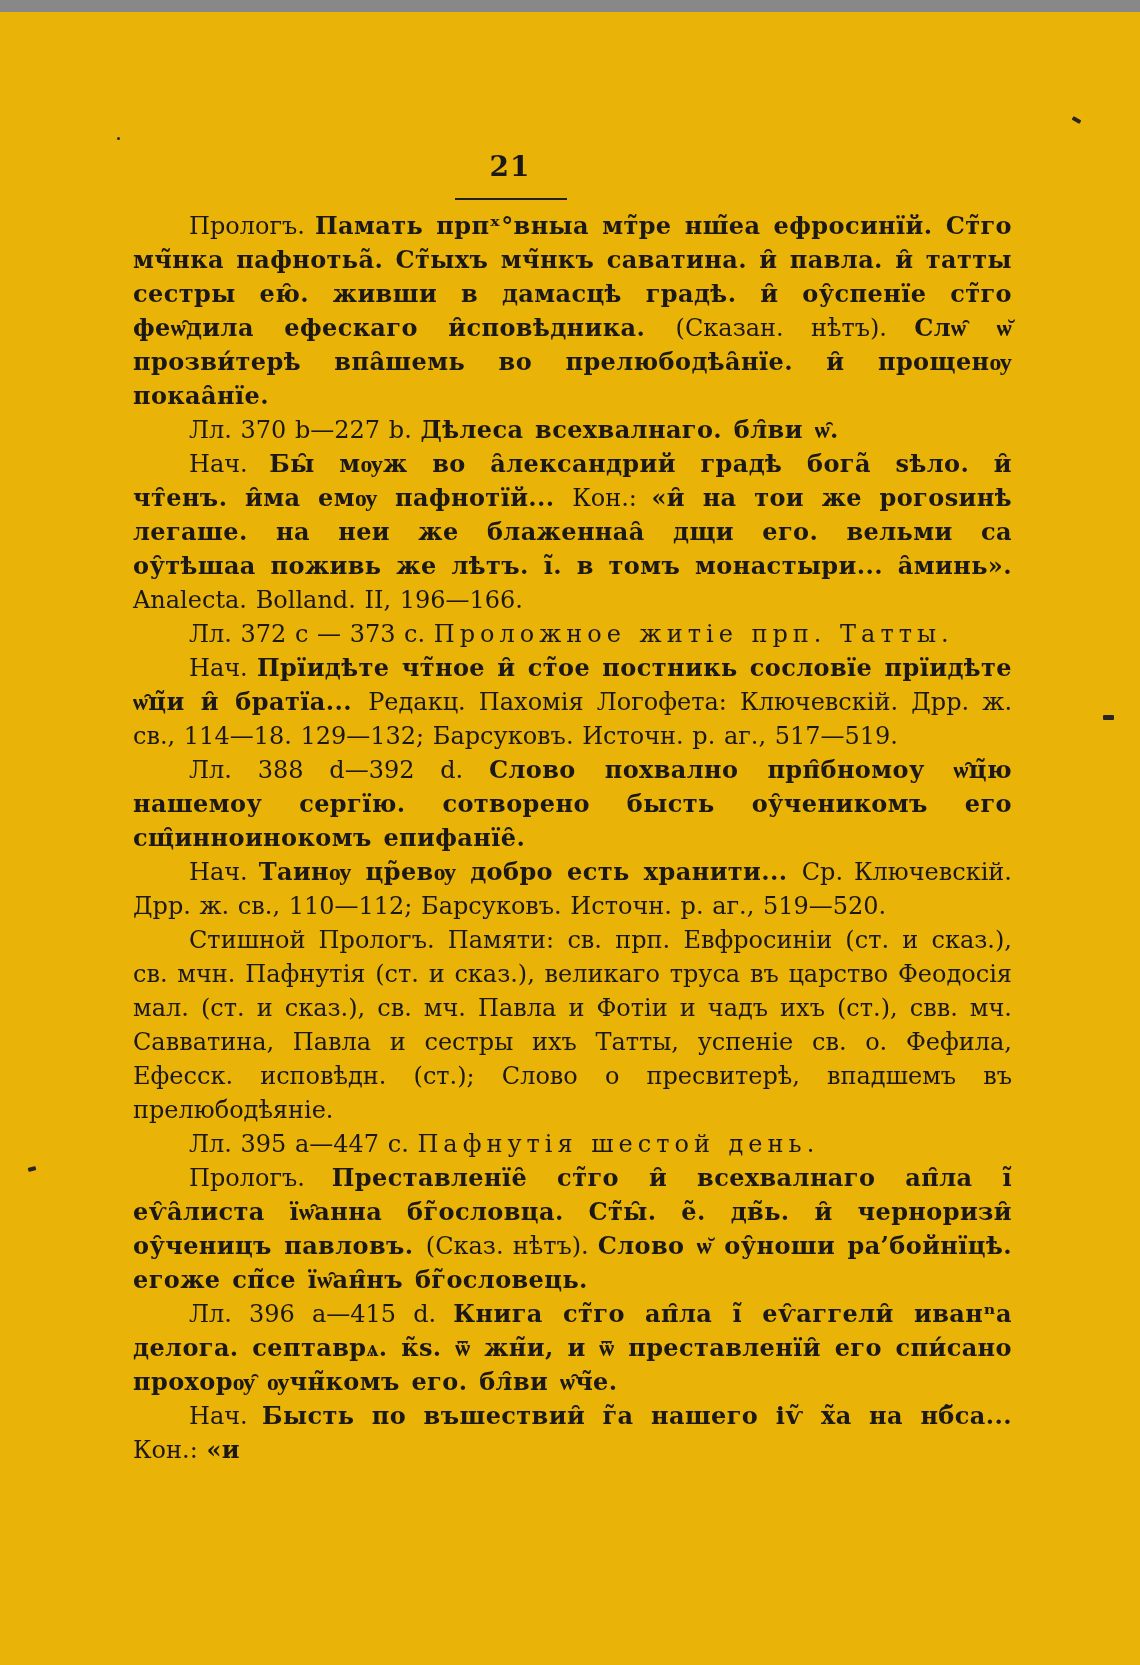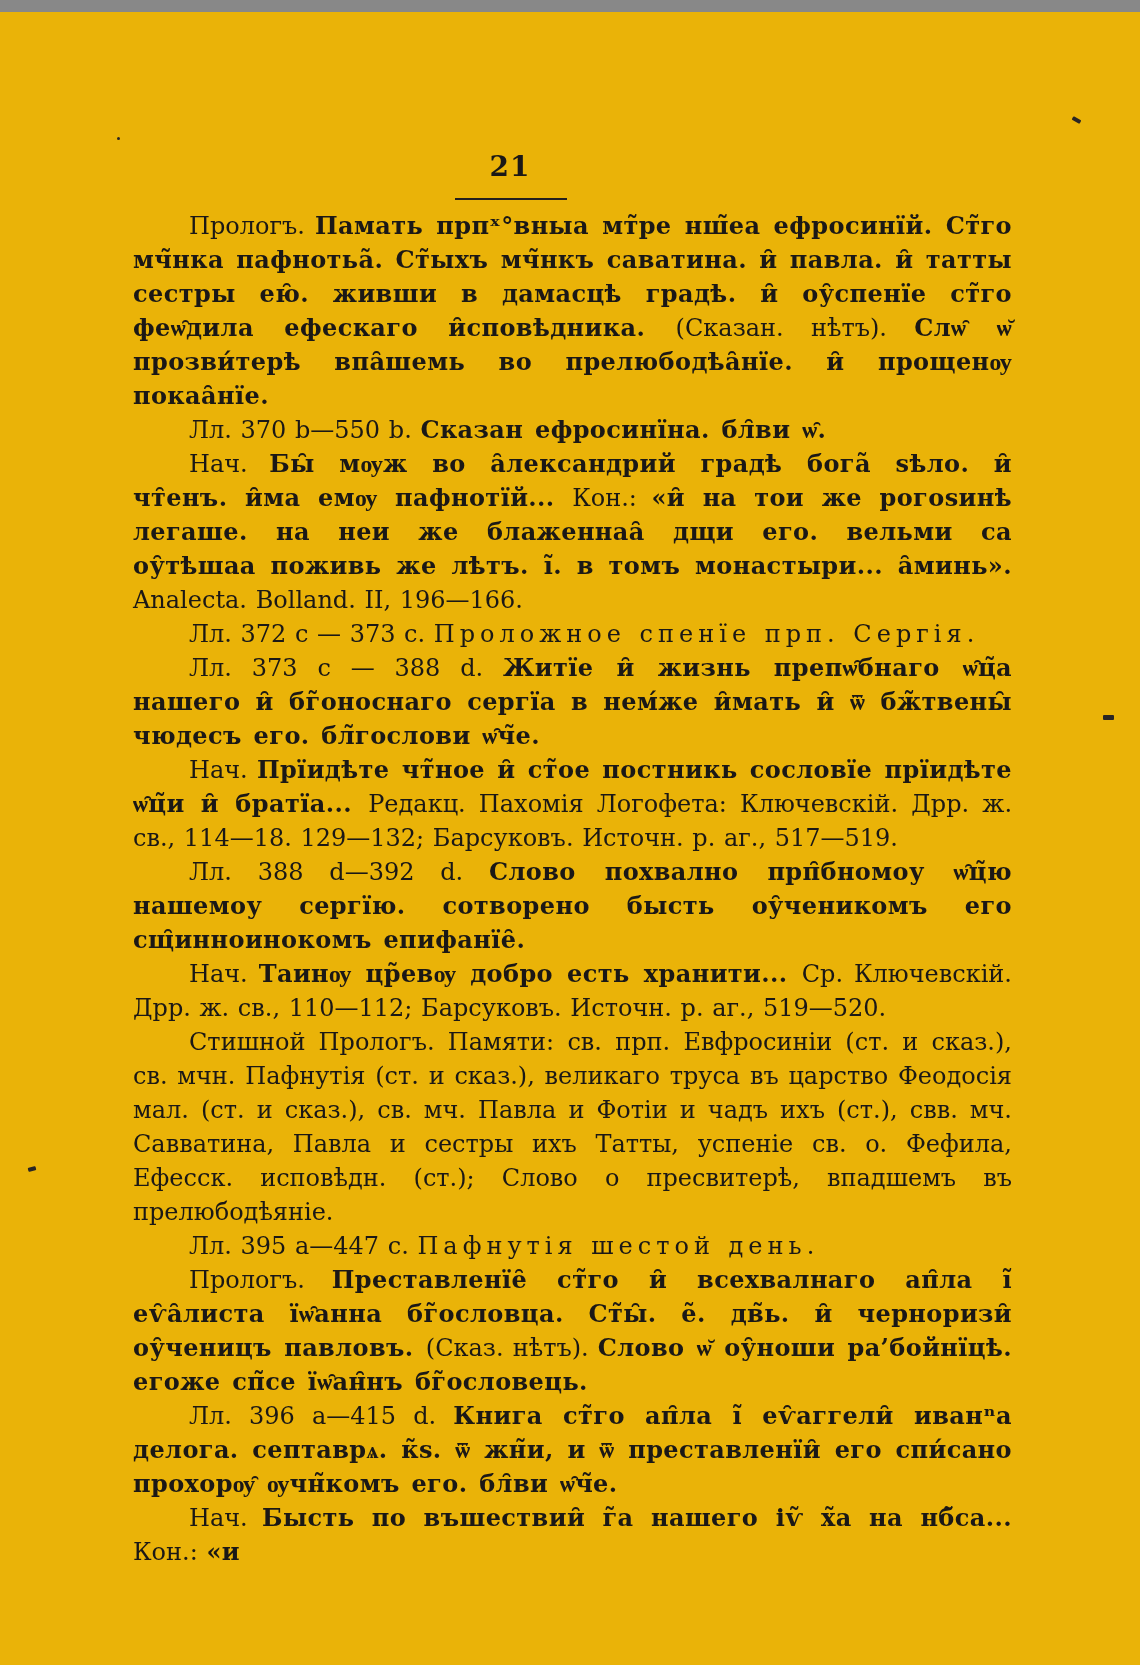--- a/index.html
+++ b/index.html
@@ -50,24 +50,23 @@
 <body>
 
 <div class="page">
 
   <div class="folio">21</div>
 
   <div class="folio-rule"></div>
 
   <div class="text-block">
       <p class="para"><span class="civil">Прологъ. </span><span class="cs">Памать прпˣ°вныа мт̃ре нш̃еа ефросинїй. Ст̃го мч̃нка пафнотьа̃. Ст̃ыхъ мч̃нкъ саватина. и̑ павла. и̑ татты сестры ею̑. живши в дамасцѣ градѣ. и̑ оу̑спенїе ст̃го феѡ̑дила ефескаго и̑сповѣдника. </span><span class="civil">(Сказан. нѣтъ). </span><span class="cs">Слѡ̑ ѡ̆ прозви́терѣ впа̑шемь во прелюбодѣа̑нїе. и̑ прощенѹ покаа̑нїе.</span></p>
-      <p class="para"><span class="civil">Лл. 370 b—550 b. </span><span class="cs">Сказан ефросинїна. бл̑ви ѡ̑.</span></p>
+      <p class="para"><span class="civil">Лл. 370 b—227 b. </span><span class="cs">Дѣлеса всехвалнаго. бл̑ви ѡ̑.</span></p>
       <p class="para"><span class="civil">Нач. </span><span class="cs">Бы̑ мѹж во а̑лександрий градѣ бога̃ ѕѣло. и̑ чт̑енъ. и̑ма емѹ пафнотїй... </span><span class="civil">Кон.: </span><span class="cs">«и̑ на тои же рогоѕинѣ легаше. на неи же блаженнаа̑ дщи его. вельми са оу̑тѣшаа поживь же лѣтъ. і̃. в томъ монастыри... а̑минь». </span><span class="civil">Analecta. Bolland. II, 196—166.</span></p>
-      <p class="para"><span class="civil">Лл. 372 c — 373 c. </span><span class="civil sp">Проложное спенїе прп. Сергія.</span></p>
-      <p class="para"><span class="civil">Лл. 373 c — 388 d. </span><span class="cs">Житїе и̑ жизнь препѡ̑бнаго ѡ̑ц̃а нашего и̑ бг̃оноснаго сергїа в нем́же и̑мать и̑ ѿ бж̃твены̑ чюдесъ его. бл̃гослови ѡ̑ч̃е.</span></p>
+      <p class="para"><span class="civil">Лл. 372 c — 373 c. </span><span class="civil sp">Проложное житіе прп. Татты.</span></p>
       <p class="para"><span class="civil">Нач. </span><span class="cs">Прїидѣте чт̃ное и̑ ст̃ое постникь сословїе прїидѣте ѡ̑ц̃и и̑ братїа... </span><span class="civil">Редакц. Пахомія Логофета: Ключевскій. Дрр. ж. св., 114—18. 129—132; Барсуковъ. Источн. р. аг., 517—519.</span></p>
       <p class="para"><span class="civil">Лл. 388 d—392 d. </span><span class="cs">Слово похвално прп̑бномоу ѡ̑ц̃ю нашемоу сергїю. сотворено бысть оу̑ченикомъ его сщ̑инноинокомъ епифанїе̑.</span></p>
       <p class="para"><span class="civil">Нач. </span><span class="cs">Таинѹ цр̃евѹ добро есть хранити... </span><span class="civil">Ср. Ключевскій. Дрр. ж. св., 110—112; Барсуковъ. Источн. р. аг., 519—520.</span></p>
       <p class="para"><span class="civil">Стишной Прологъ. Памяти: св. прп. Евфросиніи (ст. и сказ.), св. мчн. Пафнутія (ст. и сказ.), великаго труса въ царство Феодосія мал. (ст. и сказ.), св. мч. Павла и Фотіи и чадъ ихъ (ст.), свв. мч. Савватина, Павла и сестры ихъ Татты, успеніе св. о. Фефила, Ефесск. исповѣдн. (ст.); Слово о пресвитерѣ, впадшемъ въ прелюбодѣяніе.</span></p>
       <p class="para"><span class="civil">Лл. 395 a—447 c. </span><span class="civil sp">Пафнутія шестой день.</span></p>
       <p class="para"><span class="civil">Прологъ. </span><span class="cs">Преставленїе̑ ст̃го и̑ всехвалнаго ап̑ла і̃ еѵ̑а̑листа їѡ̑анна бг̃ословца. Ст̃ы̑. е̃. дв̃ь. и̑ черноризи̑ оу̑ченицъ павловъ. </span><span class="civil">(Сказ. нѣтъ). </span><span class="cs">Слово ѡ̆ оу̑ноши ра’бойнїцѣ. егоже сп̃се їѡ̑ан̑нъ бг̃ословець.</span></p>
       <p class="para"><span class="civil">Лл. 396 a—415 d. </span><span class="cs">Книга ст̃го ап̑ла і̃ еѵ̑аггели̑ иванⁿа делога. септаврѧ. к̃ѕ. ѿ жн̃и, и ѿ преставленїи̑ его спи́сано прохорѹ̑ ѹчн̃комъ его. бл̑ви ѡ̑ч̃е.</span></p>
       <p class="para"><span class="civil">Нач. </span><span class="cs">Бысть по въшествии̑ г̃а нашего іѵ̃ х̃а на нб̃са... </span><span class="civil">Кон.: </span><span class="cs">«и</span></p>
     </div>
 

